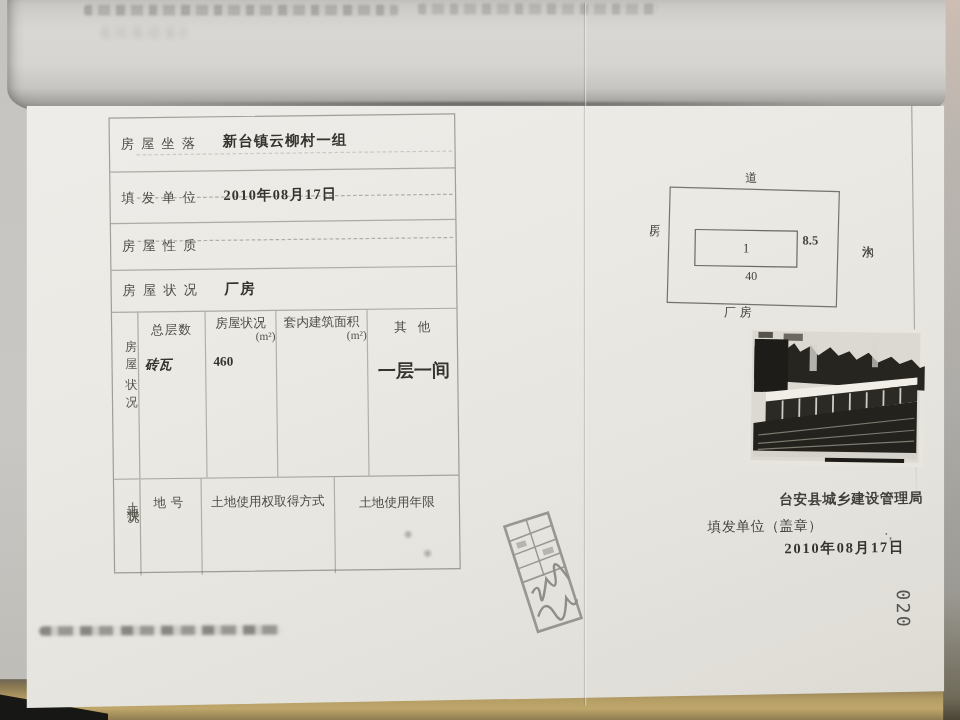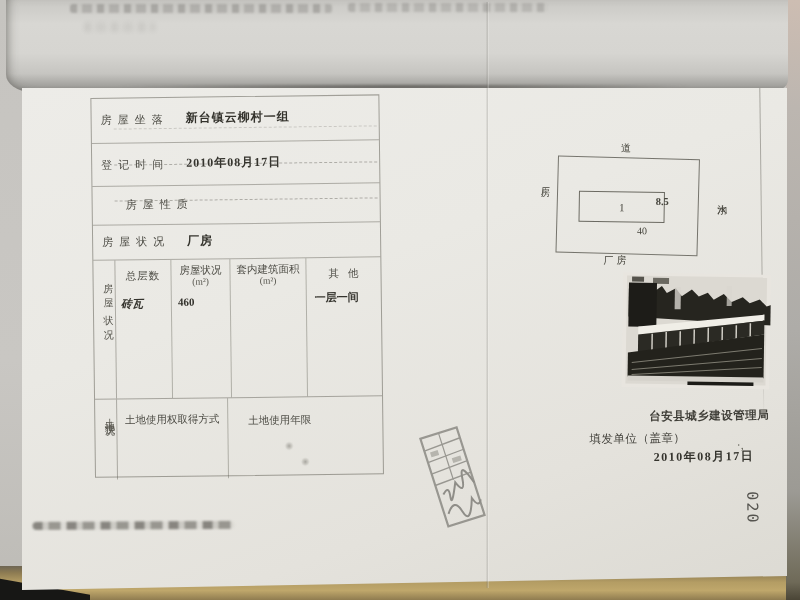--- a/index.html
+++ b/index.html
@@ -41,21 +41,21 @@
   .val{font-weight:bold;color:#34332d;font-size:12px;letter-spacing:1px;}
   .rlbl{position:absolute;left:9px;top:14px;}
   .rval{position:absolute;left:94px;top:12px;}
   .sect{display:flex;align-items:stretch;}
   .side{width:21px;border-right:1px solid rgba(85,83,74,.42);
     writing-mode:vertical-rl;text-orientation:upright;font-size:10px;color:#56554d;}
   .cols{display:flex;flex:1;}
   .col{border-right:1px solid rgba(85,83,74,.38);position:relative;}
   .col:last-child{border-right:none;}
   .hdr{font-size:10.5px;color:#4d4c45;text-align:center;line-height:1.25;}
-  .unit{font-size:9.5px;color:#56554d;text-align:center;}
+  .unit{font-size:9.5px;color:#56554d;text-align:right;}
   .dash-top{border-top:1px dashed rgba(85,83,74,.4);}
   .cellval{font-size:11px;font-weight:bold;color:#34332d;}
   
   #siteplan{left:518px;top:62px;width:208px;height:132px;font-size:10px;color:#45443c;}
   #sp-outer{left:18px;top:14px;width:140px;height:95px;border:1.5px solid rgba(72,70,62,.72);transform:rotate(2.2deg);}
   #sp-inner{left:40px;top:48px;width:84px;height:29px;border:1px solid rgba(72,70,62,.78);transform:rotate(1.6deg);
     display:flex;align-items:center;justify-content:center;font-size:11px;}
   .vert{writing-mode:vertical-rl;text-orientation:upright;}
   
   #bphoto{left:600px;top:193px;width:148px;height:115px;transform:rotate(1.6deg);}
@@ -94,25 +94,25 @@
 
   <div class="abs" id="main-page">
     <div id="page-content">
 
       <div class="abs" id="form">
         <div class="frow" style="height:44px;">
           <span class="abs lbl rlbl">房屋坐落</span>
           <span class="abs val rval">新台镇云柳村一组</span>
         </div>
         <div class="frow" style="height:42px;">
-          <span class="abs lbl rlbl">登记时间</span>
+          <span class="abs lbl rlbl">填发单位</span>
           <span class="abs val rval">2010年08月17日</span>
         </div>
         <div class="frow" style="height:38px;">
-          <span class="abs lbl rlbl" style="top:11px;margin-left:24px;">房屋性质</span>
+          <span class="abs lbl rlbl" style="top:11px;">房屋性质</span>
           <span class="abs val rval"></span>
         </div>
         <div class="frow" style="height:34px;">
           <span class="abs lbl rlbl" style="top:9px;">房屋状况</span>
           <span class="abs val rval" style="top:8px;">厂房</span>
         </div>
 
         <div class="sect" style="height:138px;border-bottom:1px solid rgba(85,83,74,.45);">
           <div class="side" style="padding-top:14px;letter-spacing:16px;">房屋状况</div>
           <div class="cols">
@@ -125,32 +125,35 @@
               <div class="unit">(m²)</div>
               <div class="abs cellval" style="left:6px;top:36px;">460</div>
             </div>
             <div class="col" style="width:75px;">
               <div class="hdr" style="padding-top:4px;">套内建筑面积</div>
               <div class="unit">(m²)</div>
               <div class="abs cellval" style="left:8px;top:36px;"></div>
             </div>
             <div class="col" style="width:74px;">
               <div class="hdr" style="padding-top:9px;letter-spacing:9px;padding-left:9px;">其他</div>
-              <div class="abs cellval" style="left:8px;top:32px;font-size:11px;">一层一间</div>
+              <div class="abs cellval" style="left:8px;top:42px;font-size:15px;">一层一间</div>
             </div>
           </div>
 
           <div class="abs dash-top" style="left:22px;top:66px;width:263px;height:0;"></div>
           <div class="abs dash-top" style="left:22px;top:102px;width:263px;height:0;"></div>
           <div class="abs dash-top" style="left:22px;top:30px;width:263px;height:0;opacity:.55;"></div>
         </div>
 
         <div class="sect" style="height:80px;">
           <div class="side" style="padding-top:10px;letter-spacing:3px;">土地状况</div>
           <div class="cols">
+            <div class="col" style="width:50px;">
+              <div class="hdr" style="padding-top:14px;letter-spacing:4px;">地号</div>
+            </div>
             <div class="col" style="width:110px;">
               <div class="hdr" style="padding-top:14px;">土地使用权取得方式</div>
             </div>
             <div class="col" style="width:103px;">
               <div class="hdr" style="padding-top:16px;">土地使用年限</div>
               <div class="abs faintmark" style="left:56px;top:44px;"></div>
               <div class="abs faintmark" style="left:72px;top:60px;"></div>
             </div>
           </div>
         </div>
@@ -159,22 +162,22 @@
       <div class="abs" id="panel-line"></div>
 
       <div class="abs" id="siteplan">
         <span class="abs" style="left:83px;top:-2px;">道</span>
         <div class="abs" id="sp-outer"></div>
         <span class="abs vert" style="left:0;top:36px;font-size:9px;">厂房</span>
         <span class="abs vert" style="left:176px;top:54px;">水沟</span>
         <div class="abs" id="sp-inner">
           <span>1</span>
         </div>
-        <span class="abs" style="left:117px;top:53px;font-weight:bold;font-size:10.5px;">8.5</span>
-        <span class="abs" style="left:82px;top:82px;margin-left:16px;">40</span>
+        <span class="abs" style="left:130px;top:53px;font-weight:bold;font-size:10.5px;">8.5</span>
+        <span class="abs" style="left:82px;top:82px;">40</span>
         <span class="abs" style="left:64px;top:110px;letter-spacing:3px;">厂房</span>
       </div>
 
       <div class="abs" id="bphoto">
         <svg width="148" height="115" viewBox="0 0 148 115">
           <rect width="148" height="115" fill="#e8e5df"></rect>
           <rect x="4" y="3" width="140" height="108" fill="#dcd9d2"></rect>
           <rect x="9" y="4" width="12" height="5" fill="#55534c"></rect>
           <rect x="30" y="5" width="16" height="6" fill="#6a6860"></rect>
           <path d="M6,44 L6,16 l7,-5 5,7 6,-8 7,9 8,-6 5,7 9,-5 6,8 10,-7 7,7 9,-4 6,7 10,-6 8,8 11,-5 7,6 10,-4 7,7 8,-3 v22 z" fill="#26251f"></path>

